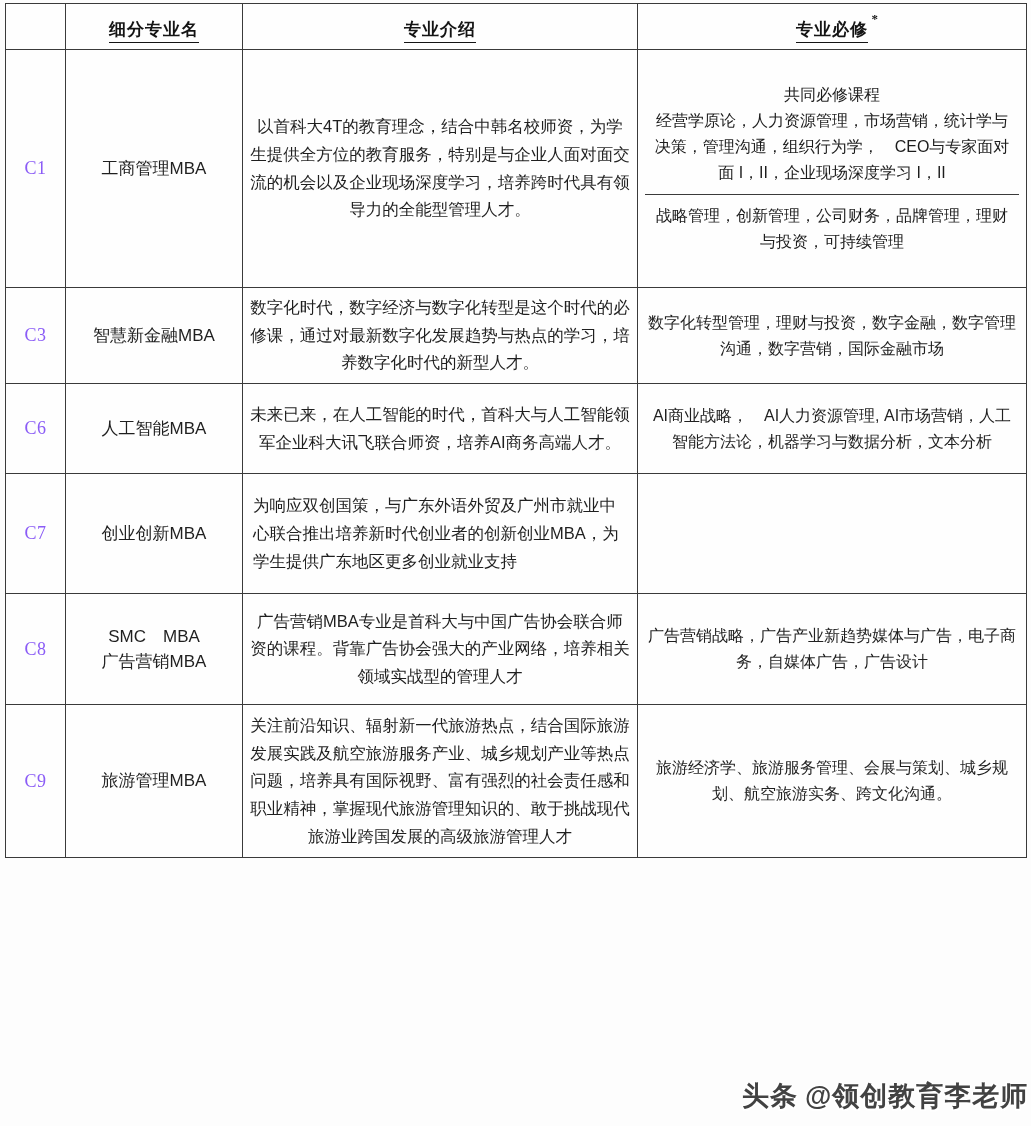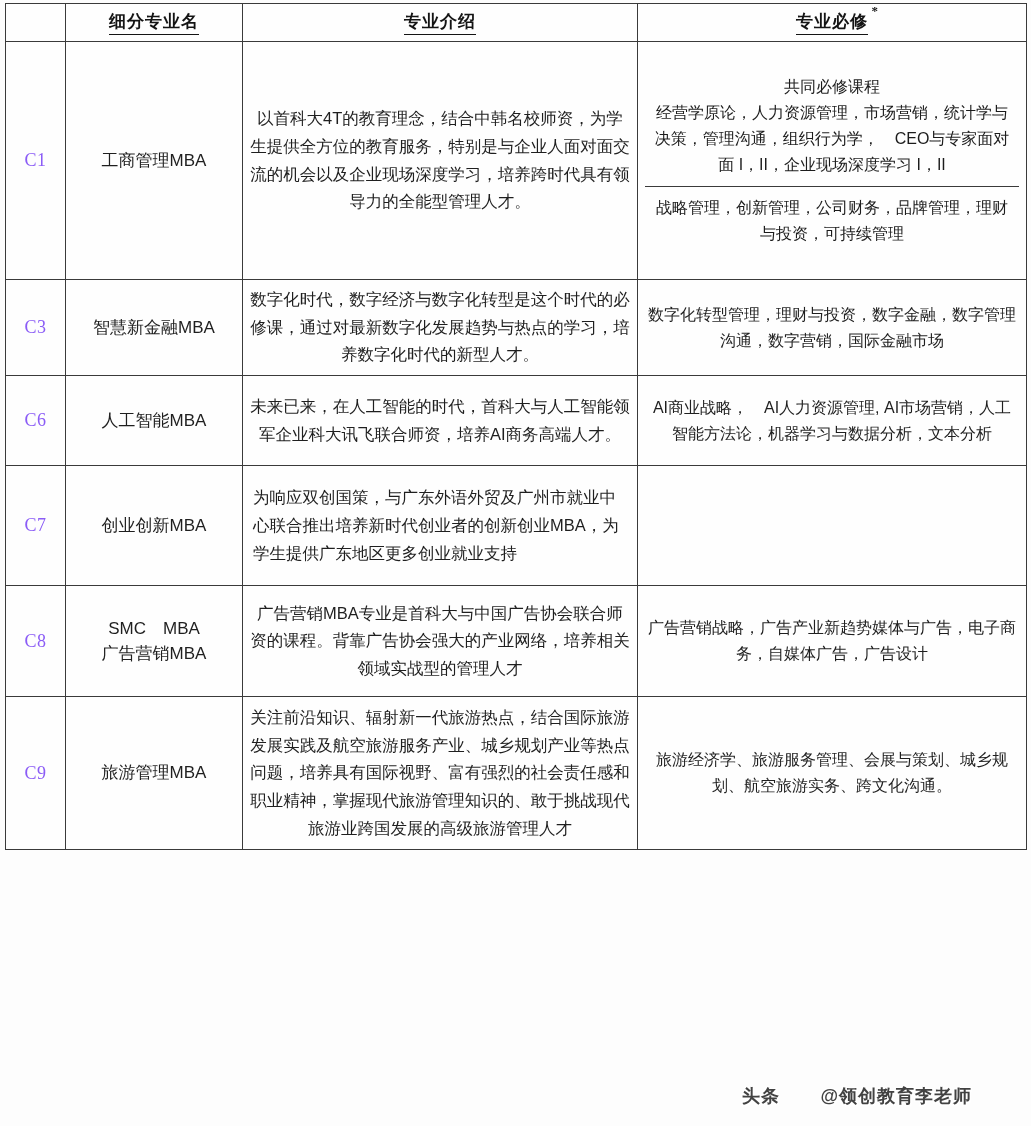--- a/index.html
+++ b/index.html
@@ -56,20 +56,21 @@
     font-weight: 700;
     font-size: 17px;
     letter-spacing: 1px;
     color: #141414;
   }
   thead th .hdr-underline {
     display: inline-block;
     border-bottom: 1.6px solid #141414;
     padding-bottom: 1px;
     position: relative;
+    margin-top: 8px;
   }
   thead th .star {
     position: absolute;
     right: -11px;
     top: -6px;
     font-size: 13px;
     border: 0;
     line-height: 1;
   }
 
@@ -139,21 +140,21 @@
   
   #watermark {
     position: absolute;
     left: 742px;
     top: 1076px;
     width: 230px;
     height: 40px;
     display: flex;
     align-items: center;
     justify-content: space-between;
-    font-size: 18px;
+    font-size: 27px;
     font-weight: 700;
     letter-spacing: 1px;
     color: rgba(40,40,40,0.88);
     text-shadow:
        1.5px 1.5px 0 rgba(255,255,255,0.95),
       -1.5px -1.5px 0 rgba(255,255,255,0.95),
        1.5px -1.5px 0 rgba(255,255,255,0.95),
       -1.5px 1.5px 0 rgba(255,255,255,0.95);
     pointer-events: none;
     white-space: nowrap;

